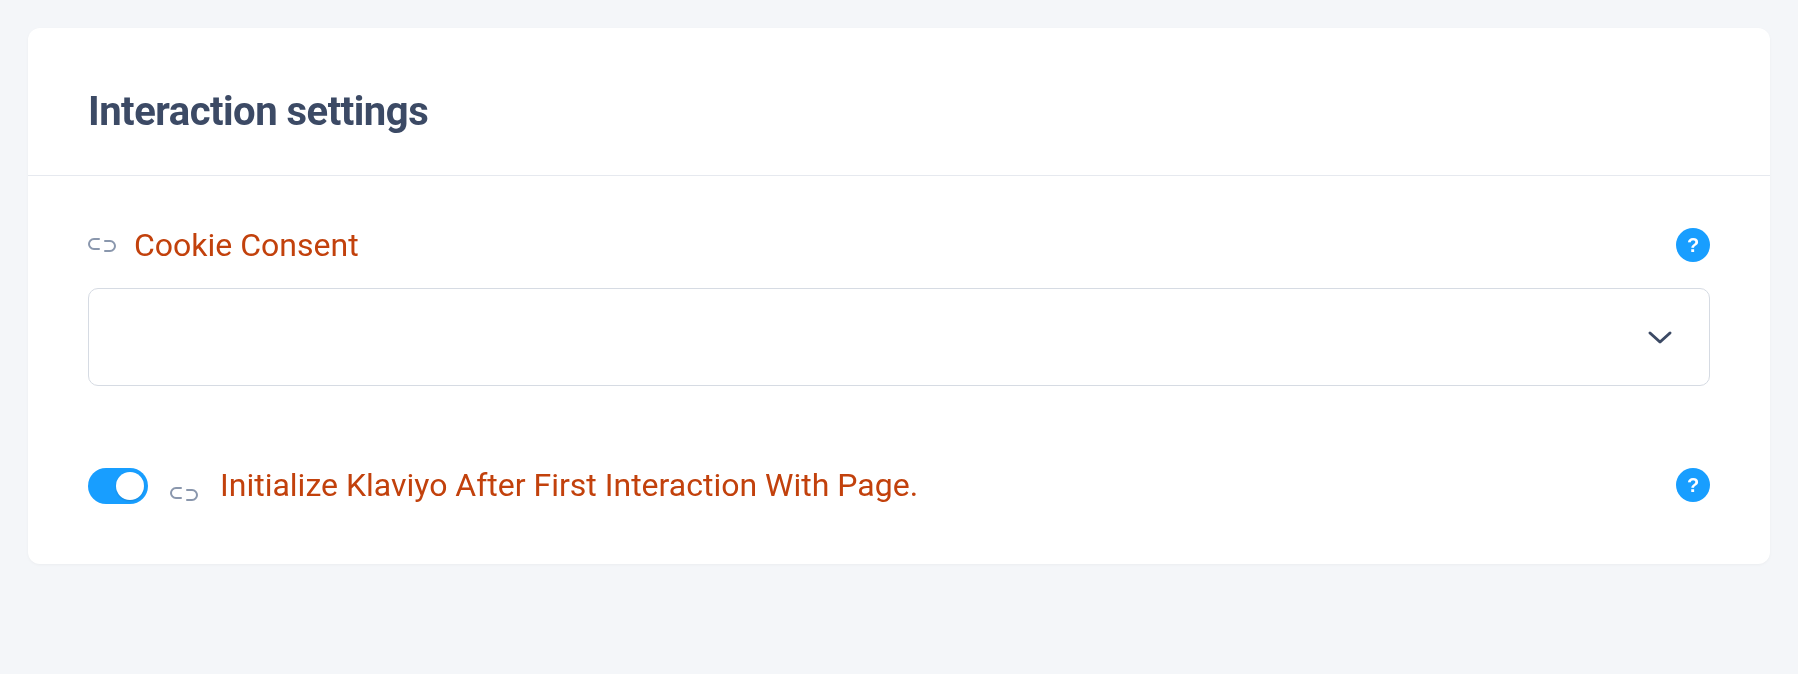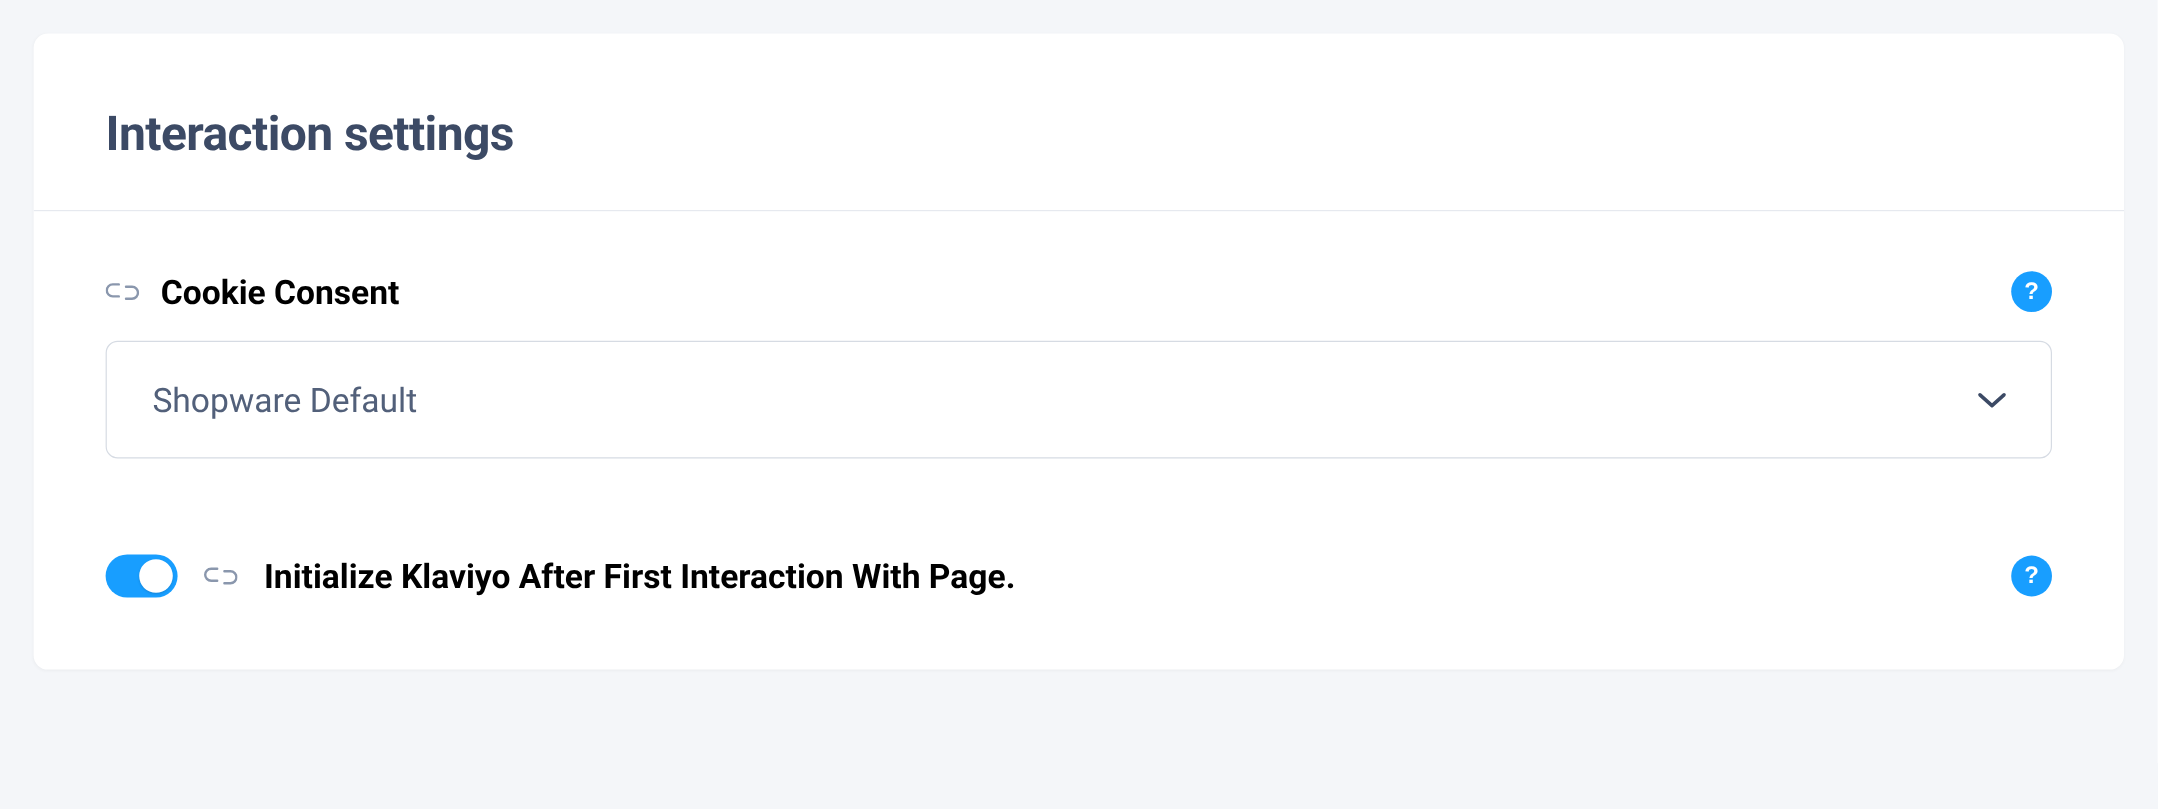--- a/index.html
+++ b/index.html
@@ -56,23 +56,23 @@
     justify-content: center;
     color: #8a97ad;
     flex-shrink: 0;
   }
   .link-icon svg {
     width: 28px;
     height: 20px;
     display: block;
   }
   .field-label {
-    font-size: 28px;
-    color: #000000;
-    font-weight: 700;
+    font-size: 32px;
+    color: #c2410c;
+    font-weight: 400;
   }
   .help-btn {
     width: 34px;
     height: 34px;
     border-radius: 50%;
     background: #189eff;
     color: #ffffff;
     display: inline-flex;
     align-items: center;
     justify-content: center;
@@ -111,21 +111,21 @@
     height: 16px;
     display: block;
   }
   .toggle-row {
     display: flex;
     align-items: center;
     justify-content: space-between;
   }
   .toggle-left {
     display: flex;
-    align-items: center;
+    align-items: flex-end;
     gap: 22px;
   }
   .toggle {
     width: 60px;
     height: 36px;
     border-radius: 18px;
     background: #189eff;
     position: relative;
     cursor: pointer;
     flex-shrink: 0;
@@ -159,21 +159,20 @@
             <svg viewBox="0 0 28 20" fill="none" stroke="currentColor" stroke-width="2" stroke-linecap="round">
               <path d="M11 14 L6 14 C3 14 1 11.5 1 9 C1 6.5 3 4 6 4 L11 4"></path>
               <path d="M17 6 L22 6 C25 6 27 8.5 27 11 C27 13.5 25 16 22 16 L17 16"></path>
             </svg>
           </span>
           <span class="field-label">Cookie Consent</span>
         </div>
         <button class="help-btn">?</button>
       </div>
       <div class="select-box">
-        <span class="select-value">Shopware Default</span>
         <span class="select-chevron">
           <svg viewBox="0 0 26 16" fill="none" stroke="currentColor" stroke-width="3" stroke-linecap="round" stroke-linejoin="round">
             <path d="M3 4 L13 13 L23 4"></path>
           </svg>
         </span>
       </div>
     </div>
 
     <div class="field-group">
       <div class="toggle-row">

